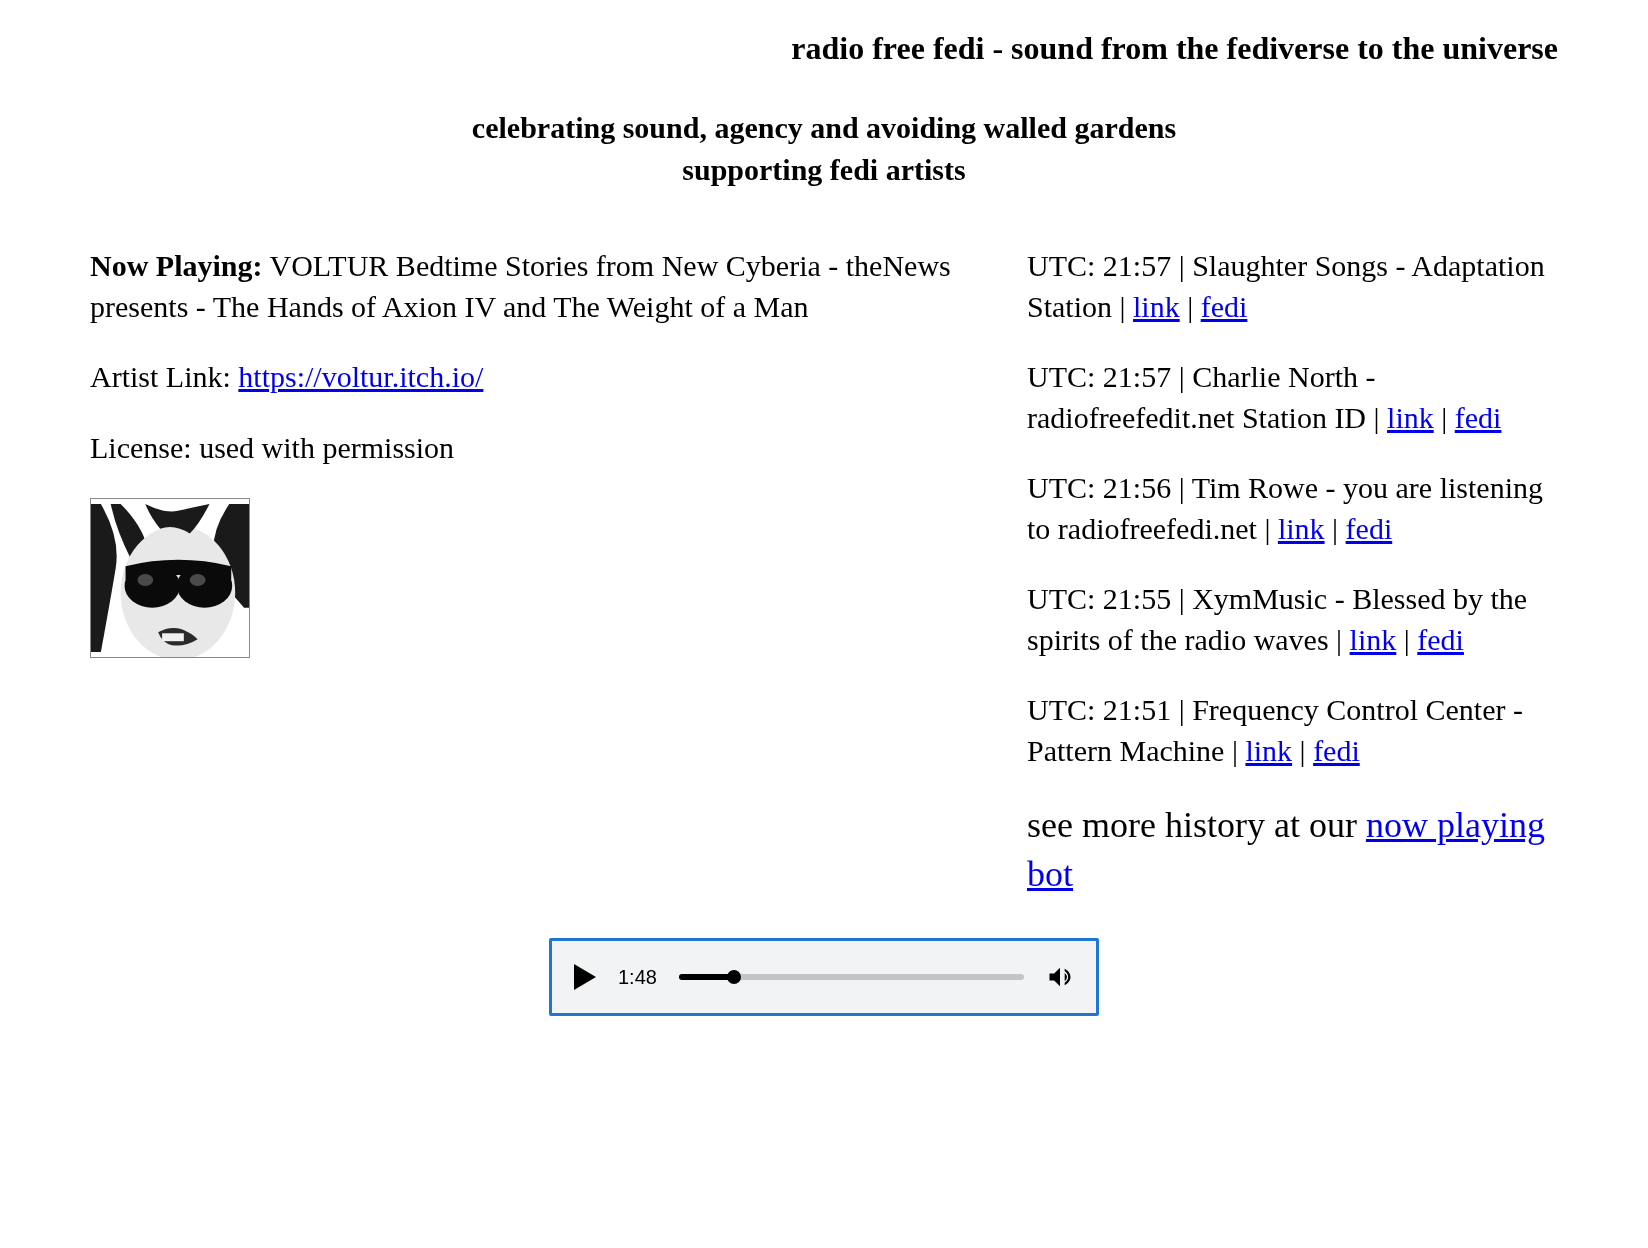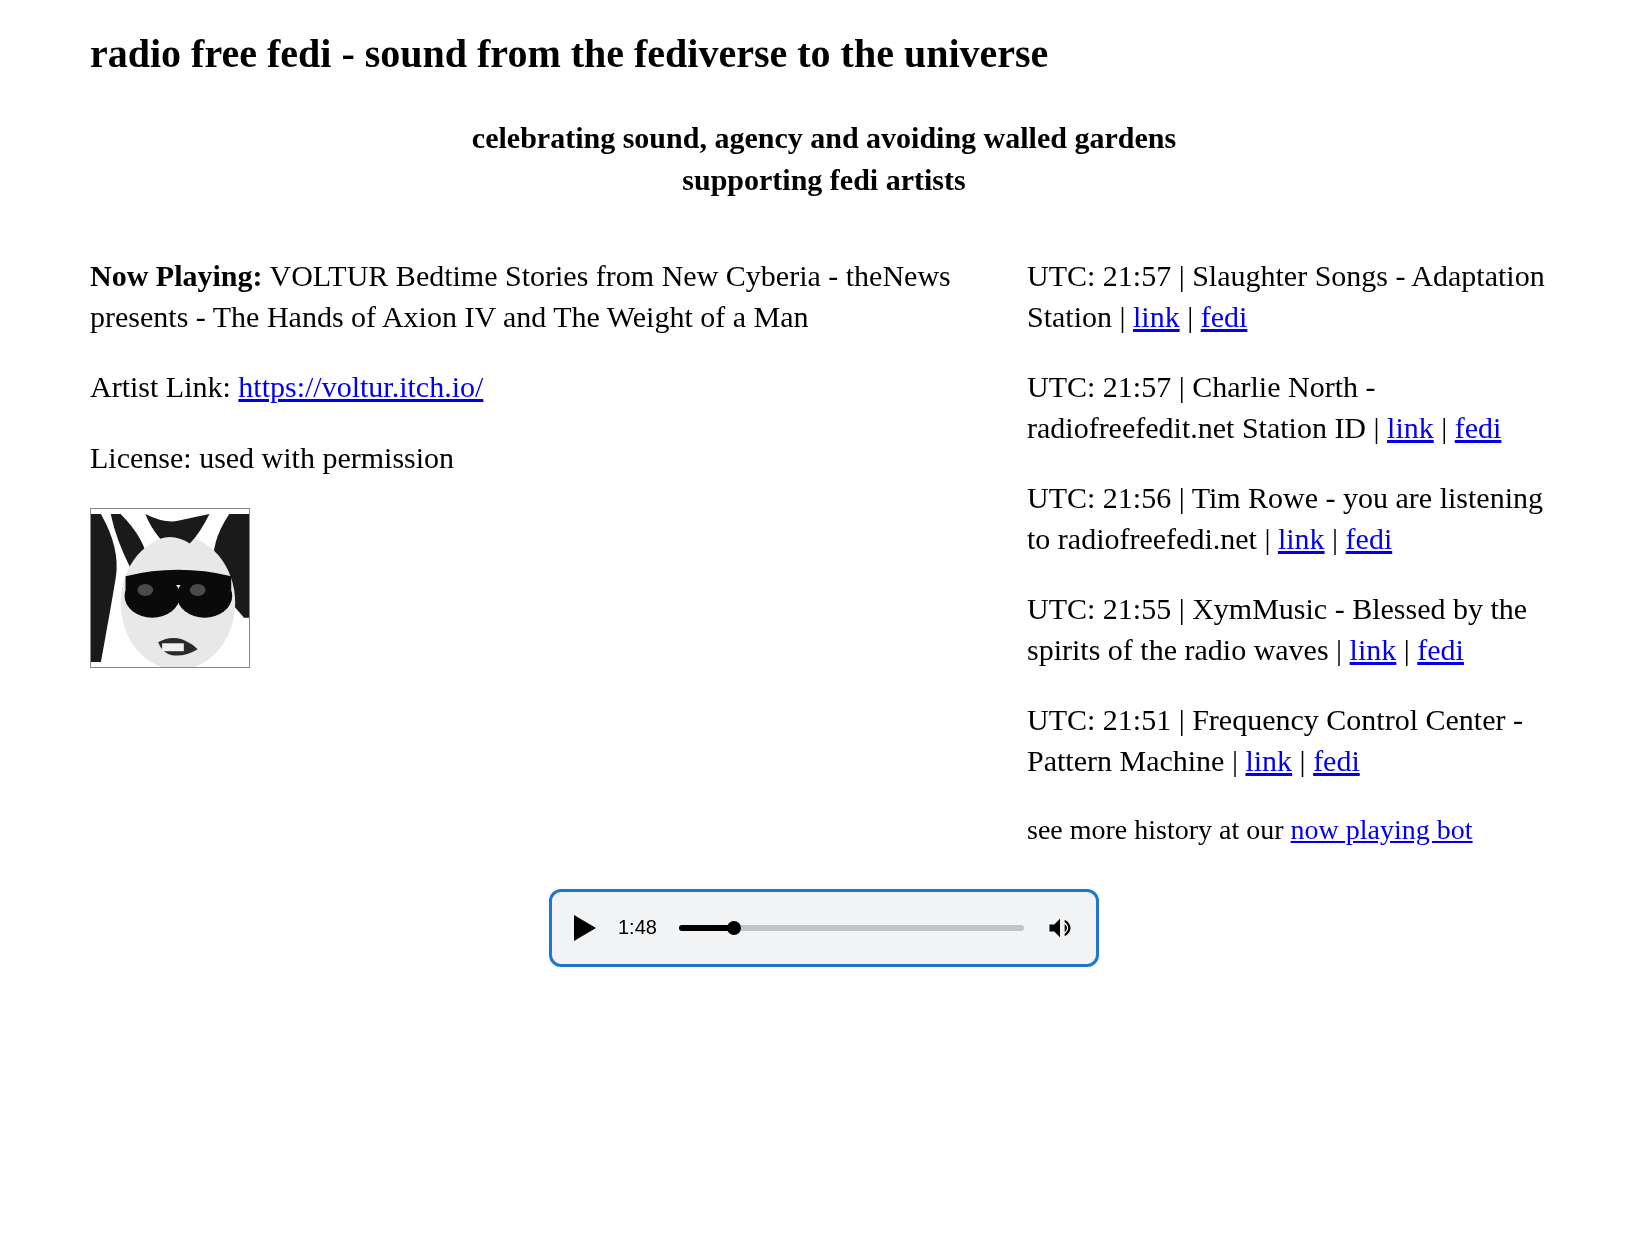--- a/index.html
+++ b/index.html
@@ -8,23 +8,23 @@
       box-sizing: border-box;
     }
     body {
       font-family: "Times New Roman", Times, serif;
       background: #ffffff;
       color: #000000;
       width: 1648px;
       padding: 30px 90px;
     }
     .heading-1 {
-      font-size: 40px;
+      font-size: 32px;
       font-weight: bold;
-      text-align: left;
+      text-align: right;
       margin-bottom: 40px;
     }
     .heading-2 {
       font-size: 30px;
       font-weight: bold;
       text-align: center;
       line-height: 1.4;
       margin-bottom: 55px;
     }
     .content-row {
@@ -64,35 +64,35 @@
       width: 100%;
       height: 100%;
       display: block;
     }
     .recent-item {
       font-size: 30px;
       line-height: 1.35;
       margin-bottom: 30px;
     }
     .history-para {
-      font-size: 28px;
+      font-size: 36px;
       line-height: 1.35;
       margin-top: 26px;
     }
     .player-wrap {
       display: flex;
       justify-content: center;
       margin-top: 40px;
     }
     .audio-player {
       width: 550px;
       height: 78px;
       background: #f1f3f4;
       border: 3px solid #2176d2;
-      border-radius: 12px;
+      border-radius: 2px;
       display: flex;
       align-items: center;
       padding: 0 22px;
       gap: 22px;
     }
     .play-btn {
       width: 0;
       height: 0;
       border-left: 22px solid #000;
       border-top: 13px solid transparent;

